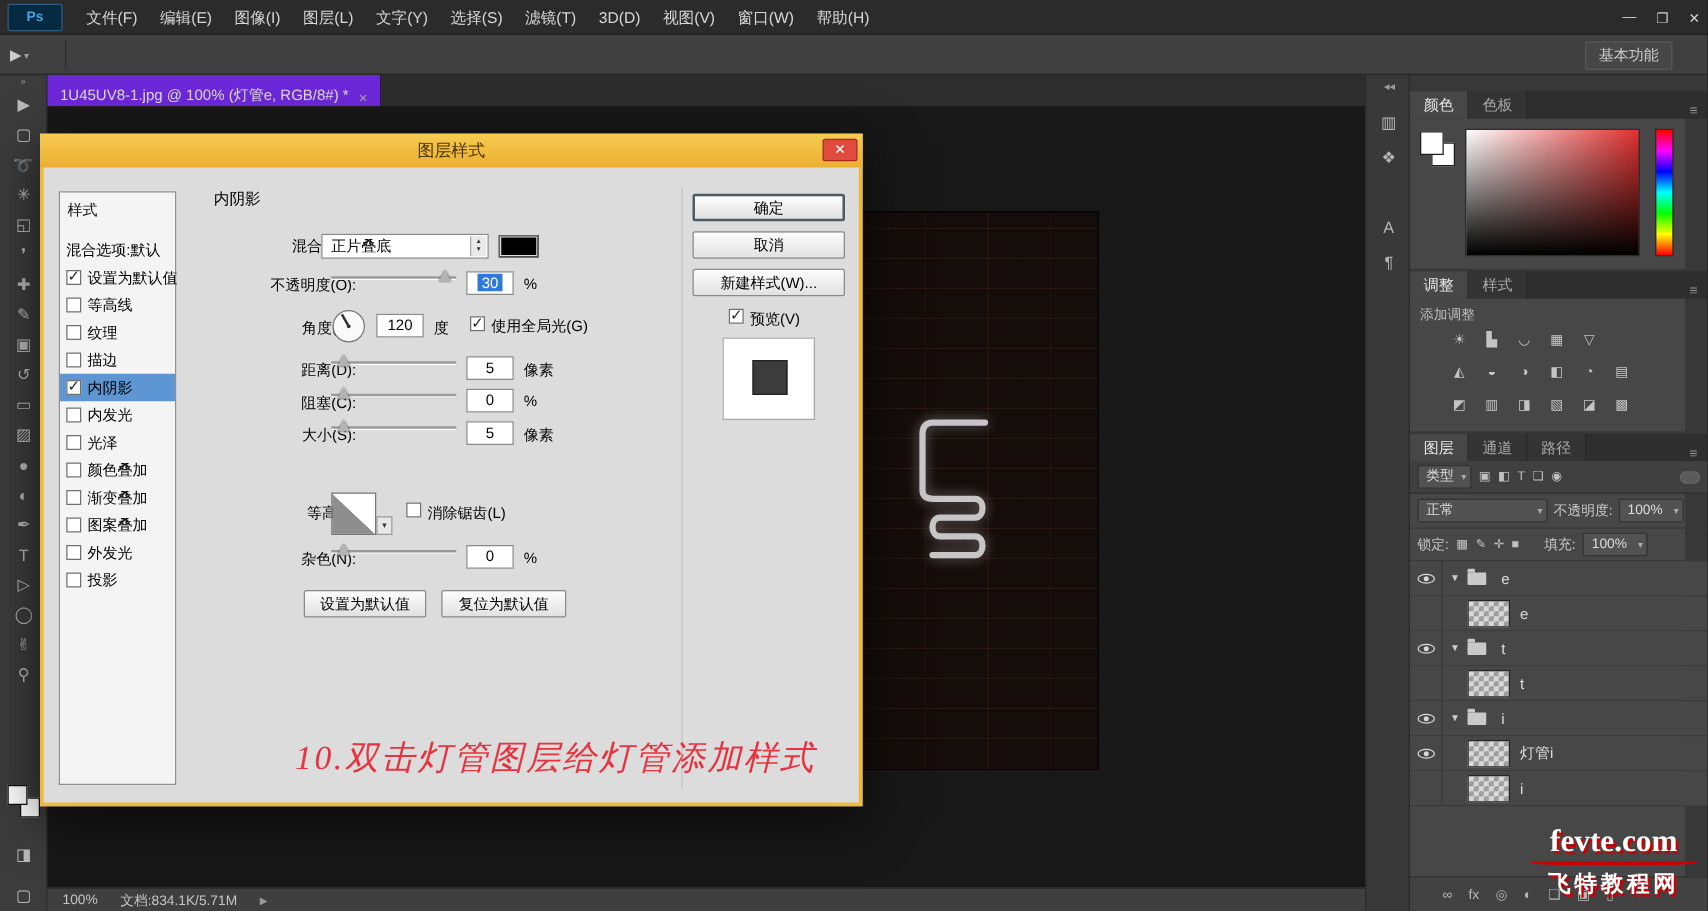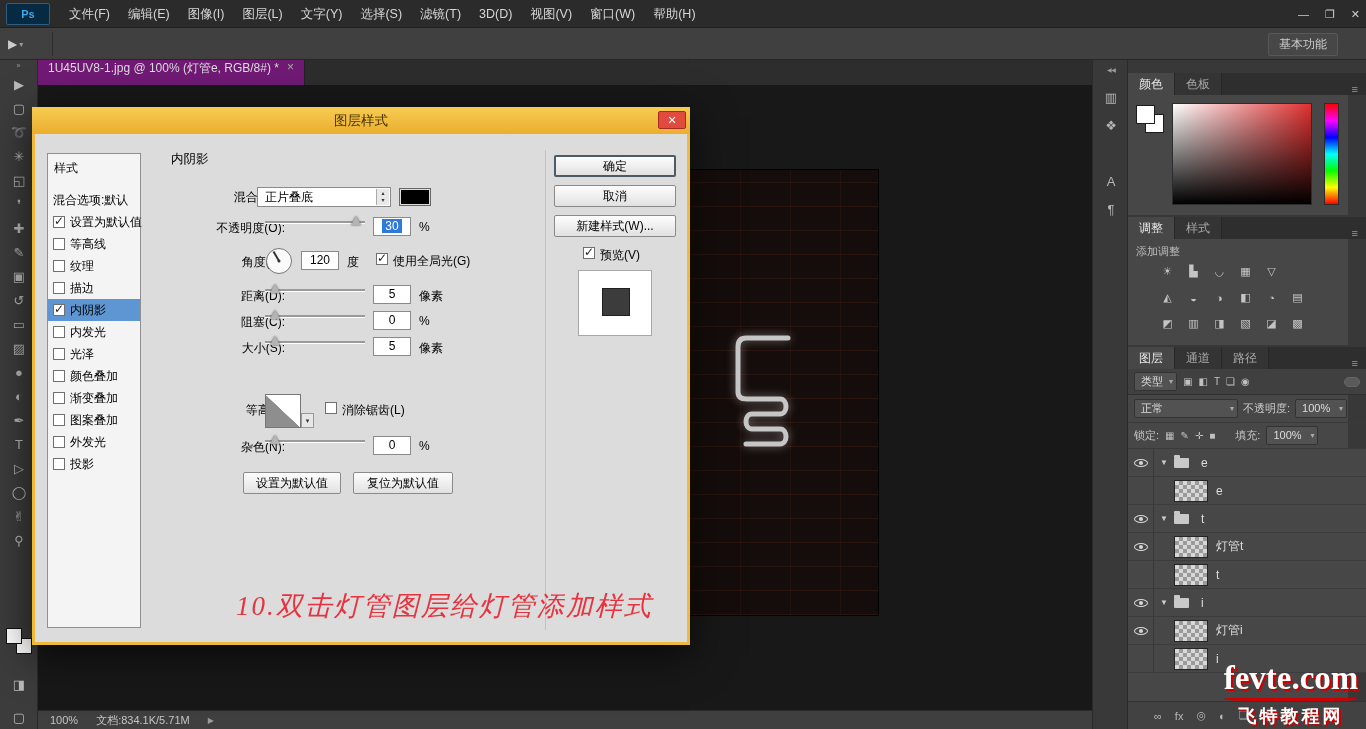--- a/index.html
+++ b/index.html
@@ -25,21 +25,21 @@
   .tools-expand{height:12px;text-align:center;font-size:7px;color:#9a9a9a;line-height:12px}
   .tool{width:38px;height:24px;display:flex;align-items:center;justify-content:center;color:#b9b9b9;font-size:13px}
   .fgbg{position:absolute;left:6px;top:568px;width:26px;height:26px}
   .fgbg .fg{position:absolute;left:0;top:0;width:16px;height:16px;background:#fff;border:1px solid #111;z-index:2}
   .fgbg .bg{position:absolute;right:0;bottom:0;width:16px;height:16px;background:#fff;border:1px solid #111}
   .tool.low1{position:absolute;left:0;top:612px}
   .tool.low2{position:absolute;left:0;top:645px}
 
   
   .tabbar{position:absolute;left:38px;top:60px;width:1054px;height:25px;background:#2d2d2d}
-  .doctab{position:absolute;left:0;top:0;height:25px;background:#701a75;border-right:1px solid #222;display:flex;align-items:flex-start;padding:0 10px;gap:8px;color:#dcdcdc;font-size:12px}
+  .doctab{position:absolute;left:0;top:0;height:25px;background:#6d28d9;border-right:1px solid #222;display:flex;align-items:flex-end;padding:0 10px;gap:8px;color:#dcdcdc;font-size:12px}
   .tabclose{color:#aaa;font-size:12px}
   .canvas{position:absolute;left:38px;top:85px;width:1054px;height:625px;background:#181818}
   .photo{position:absolute;left:690px;top:170px;width:188px;height:445px;background-color:#150d0b;background-image:repeating-linear-gradient(0deg,rgba(125,52,38,.20) 0 1px,transparent 1px 24px),repeating-linear-gradient(90deg,rgba(125,52,38,.13) 0 1px,transparent 1px 50px);box-shadow:0 0 0 1px #000}
   .neon{position:absolute;left:20px;top:158px}
   .statusbar{position:absolute;left:38px;top:710px;width:1054px;height:19px;background:#3f3f3f;border-top:1px solid #2a2a2a;display:flex;align-items:center;gap:18px;padding-left:12px;font-size:11px;color:#c3c3c3}
 
   
   .rstrip{position:absolute;left:1092px;top:60px;width:36px;height:669px;background:#393939;border-left:1px solid #2a2a2a;border-right:1px solid #2a2a2a}
   .rstrip .collapse{position:absolute;left:0;top:6px;width:36px;text-align:center;font-size:6px;color:#9a9a9a;letter-spacing:-1px}
   .rsic{position:absolute;left:0;width:36px;text-align:center;color:#b5b5b5;font-size:13px}
@@ -80,21 +80,21 @@
   .eye::after{content:'';position:absolute;left:50%;top:50%;transform:translate(-50%,-50%);width:4px;height:4px;border-radius:50%;background:#d8d8d8}
   .tri{font-size:8px;color:#ccc;margin:0 2px 0 6px}
   .folder{width:15px;height:10px;background:#c9c9c9;border-radius:1px;position:relative;margin:0 4px}
   .folder::before{content:'';position:absolute;top:-3px;left:0;width:6px;height:3px;background:#c9c9c9;border-radius:1px 1px 0 0}
   .checker{width:34px;height:22px;border:1px solid #252525;margin-left:20px;background-color:#d8d8d8;background-image:linear-gradient(45deg,#9a9a9a 25%,transparent 25%,transparent 75%,#9a9a9a 75%),linear-gradient(45deg,#9a9a9a 25%,#d8d8d8 25%,#d8d8d8 75%,#9a9a9a 75%);background-size:8px 8px;background-position:0 0,4px 4px;flex:0 0 auto}
   .lname{margin-left:8px;white-space:nowrap}
   .lbottom{position:absolute;left:0;top:332px;width:238px;height:28px;border-top:1px solid #333;display:flex;align-items:center;gap:13px;padding-left:26px;color:#b8b8b8;font-size:11px;background:#424242}
 
   
   .watermark{position:absolute;left:1216px;top:660px;width:150px;text-align:center;z-index:60}
-  .wm1{font-size:33px;font-weight:bold;color:#fff;text-shadow:2px 2px 0 #cc0000;font-family:"Liberation Serif","DejaVu Serif",serif}
+  .wm1{font-size:25px;font-weight:bold;color:#fff;text-shadow:2px 2px 0 #cc0000;font-family:"Liberation Serif","DejaVu Serif",serif}
   .wmline{height:4px;border-bottom:3px solid #cc0000;border-radius:50%/5px;margin:0 8px 3px 8px}
   .wm2{font-size:18px;font-weight:bold;color:#fff;text-shadow:2px 2px 0 #cc0000;letter-spacing:3px}
 
   
   .dialog{position:absolute;left:32px;top:107px;width:658px;height:538px;background:#dcdcdc;border:3px solid #efb93c;box-shadow:0 10px 40px rgba(0,0,0,.65);z-index:40}
   .dlg-titlebar{position:absolute;left:-3px;top:-3px;width:658px;height:27px;background:linear-gradient(#f6cb52,#ecae2f);display:flex;align-items:center;justify-content:center}
   .dlg-title{color:#4a3405;font-size:13.5px}
   .dlg-close{position:absolute;right:4px;top:4px;width:28px;height:18px;background:#e04a3f;border:1px solid #a8291f;border-radius:2px;color:#fff;text-align:center;line-height:16px;font-size:11px}
   .stylebox{position:absolute;left:12px;top:43px;width:94px;height:475px;background:#f4f4f4;border:1px solid #909090;padding-top:6px}
   .stylehdr{color:#111;font-size:12px;padding-left:6px;margin-bottom:12px}
@@ -314,27 +314,20 @@
       </div>
       <div class="lrow group">
         <span class="eyecell">
             <span class="eye"></span>
           </span>
         <span class="tri">▼</span>
         <span class="folder"></span>
         <span class="lname">t</span>
       </div>
       <div class="lrow layer">
-        <span class="eyecell">
-            <span class="eye"></span>
-          </span>
-        <span class="checker"></span>
-        <span class="lname">灯管t</span>
-      </div>
-      <div class="lrow layer">
         <span class="eyecell"></span>
         <span class="checker"></span>
         <span class="lname">t</span>
       </div>
       <div class="lrow group">
         <span class="eyecell">
             <span class="eye"></span>
           </span>
         <span class="tri">▼</span>
         <span class="folder"></span>

